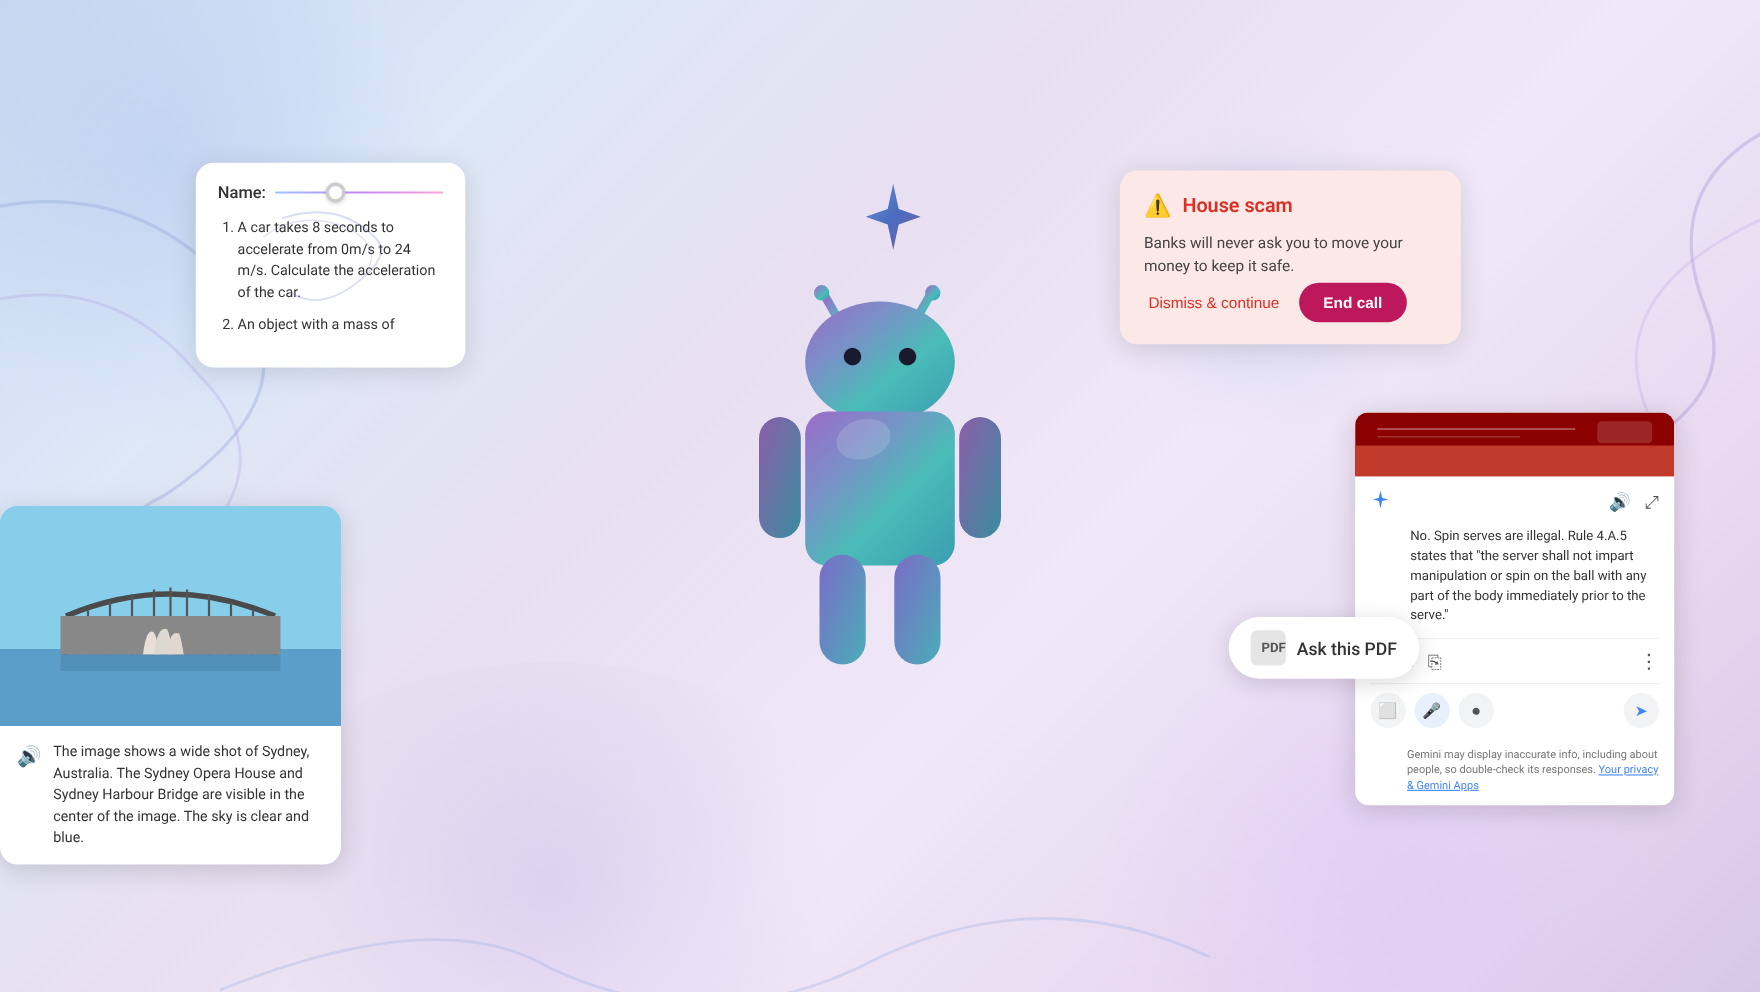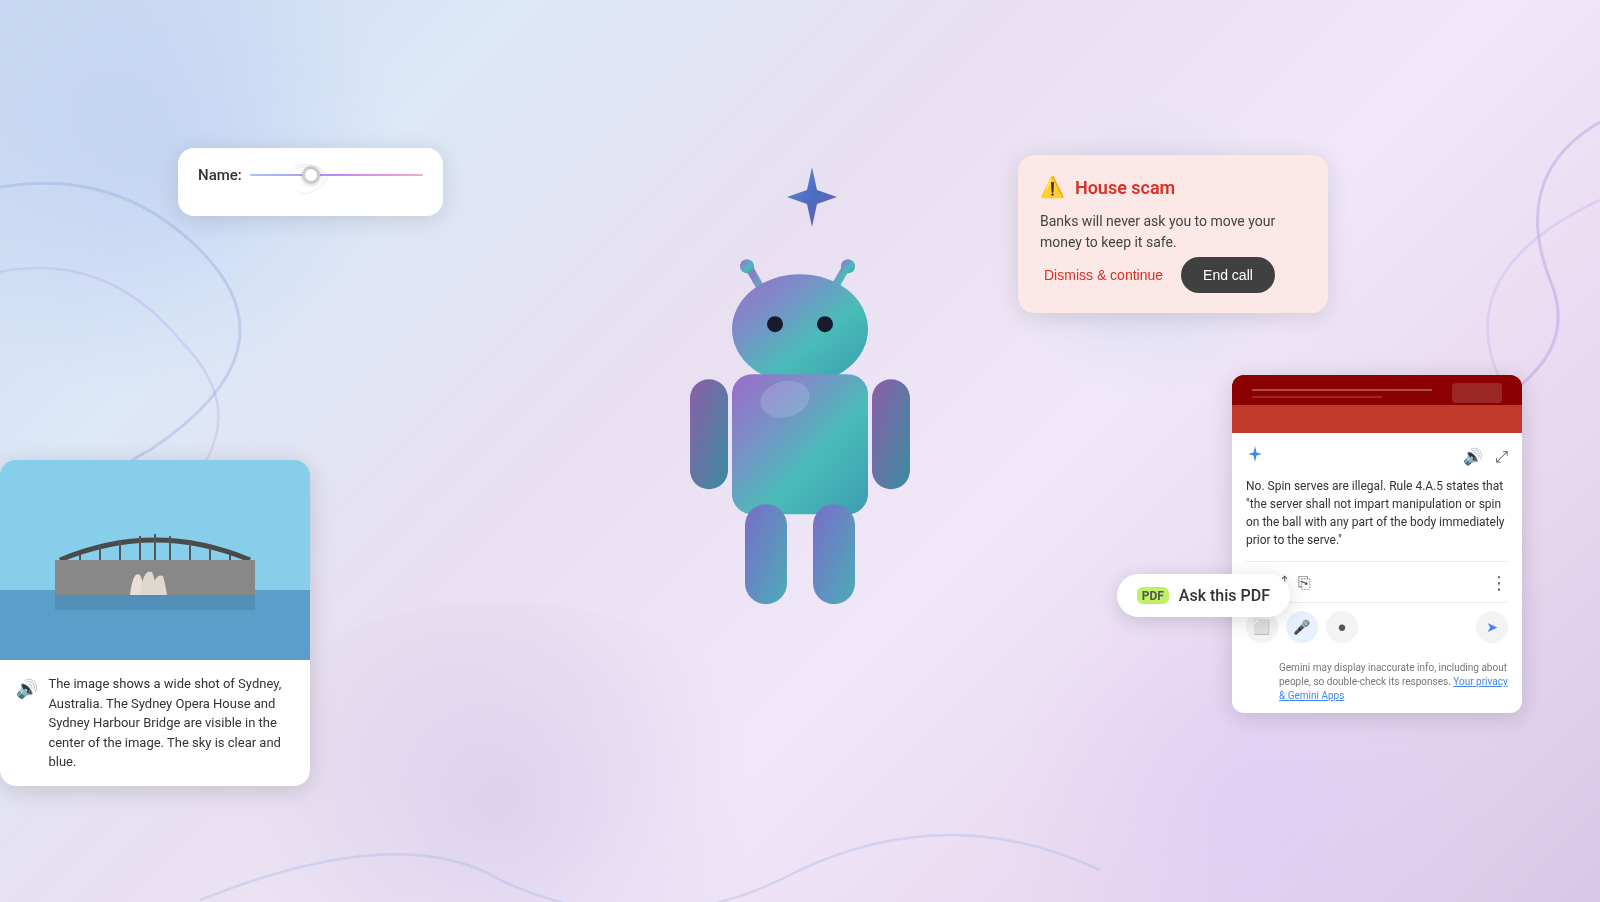--- a/index.html
+++ b/index.html
@@ -64,21 +64,21 @@
       left: 50%;
       top: 18%;
       transform: translateX(-30%);
     }
 
     
     .card-quiz {
       position: absolute;
       left: 178px;
       top: 148px;
-      width: 265px;
+      width: 245px;
       background: white;
       border-radius: 16px;
       padding: 18px 20px;
       box-shadow: 0 4px 24px rgba(0,0,0,0.12);
       overflow: hidden;
     }
 
     .card-quiz .name-row {
       display: flex;
       align-items: center;
@@ -212,27 +212,27 @@
       background: none;
       border: none;
       color: #d93025;
       font-size: 14px;
       font-weight: 500;
       cursor: pointer;
       padding: 8px 4px;
     }
 
     .btn-end-call {
-      background: #404040;
+      background: #be185d;
       color: white;
       border: none;
       border-radius: 24px;
       padding: 10px 22px;
       font-size: 14px;
-      font-weight: 400;
+      font-weight: 700;
       cursor: pointer;
     }
 
     
     .card-browser {
       position: absolute;
       right: 78px;
       top: 375px;
       width: 290px;
       background: white;
@@ -273,20 +273,21 @@
       font-size: 16px;
       color: #555;
       cursor: pointer;
     }
 
     .browser-text {
       font-size: 12px;
       color: #333;
       line-height: 1.5;
       margin-bottom: 12px;
+      margin-left: 36px;
     }
 
     .browser-toolbar {
       border-top: 1px solid #eee;
       padding: 8px 0 4px;
       display: flex;
       align-items: center;
       gap: 8px;
     }
 
@@ -320,26 +321,26 @@
       align-items: center;
       gap: 10px;
       box-shadow: 0 4px 20px rgba(0,0,0,0.15);
       font-size: 16px;
       font-weight: 500;
       color: #333;
     }
 
     .pdf-icon-box {
       width: 32px;
-      height: 17px;
-      background: #bef264;
+      height: 32px;
+      background: #e5e5e5;
       border-radius: 6px;
       display: flex;
       align-items: center;
-      justify-content: center;
+      justify-content: flex-end;
       font-size: 12px;
       font-weight: 700;
       color: #555;
     }
 
     .browser-footer {
       padding: 6px 14px 10px;
       font-size: 10px;
       color: #777;
       line-height: 1.4;
@@ -431,20 +432,24 @@
     <span>Name:</span>
     <div class="name-underline">
       <div class="name-dot"></div>
     </div>
   </div>
 
   <svg class="scribble-overlay" viewBox="0 0 265 220" xmlns="http://www.w3.org/2000/svg">
     <path d="M 80 60 Q 140 40 180 80 Q 200 100 160 130 Q 120 160 90 140" stroke="rgba(100,120,200,0.25)" stroke-width="2" fill="none"></path>
     <path d="M 60 80 Q 100 50 150 70 Q 190 90 170 120" stroke="rgba(120,100,200,0.2)" stroke-width="1.5" fill="none"></path>
   </svg>
+  <ol>
+    <li>A car takes 8 seconds to accelerate from 0m/s to 24 m/s. Calculate the acceleration of the car.</li>
+    <li>An object with a mass of</li>
+  </ol>
 </div>
 
 <div class="card-sydney">
   <div class="sydney-image">
     
     <svg width="310" height="200" viewBox="0 0 310 200" xmlns="http://www.w3.org/2000/svg">
 
       <rect width="310" height="200" fill="#87CEEB"></rect>
 
       <rect y="130" width="310" height="70" fill="#5B9EC9"></rect>

